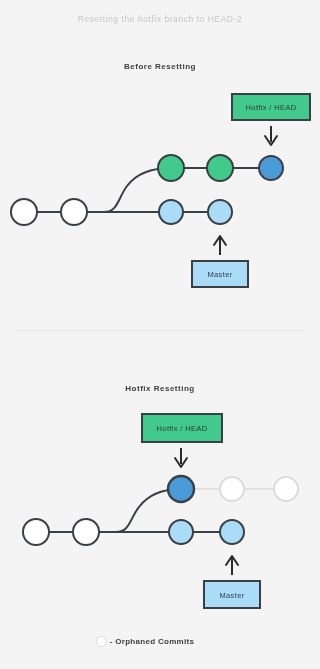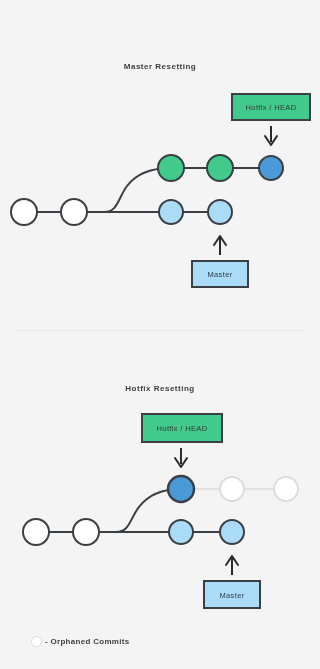--- a/index.html
+++ b/index.html
@@ -60,26 +60,26 @@
     display: block;
   }
   #svg-before { top: 88px; }
   #svg-after  { top: 408px; }
 
   .legend {
     position: absolute;
     left: 0;
     top: 636px;
     width: 290px;
+    text-align: center;
     font-size: 8px;
     color: #3e3e3e;
     font-weight: bold;
     letter-spacing: 0.3px;
     font-family: "Liberation Sans", sans-serif;
-    padding-left: 31px;
   }
   .legend-inner {
     display: inline-flex;
     align-items: center;
     gap: 3px;
   }
   .legend-swatch {
     display: inline-block;
     width: 9px;
     height: 9px;
@@ -93,22 +93,23 @@
     font-family: "Liberation Sans", sans-serif;
     fill: #2f3a33;
   }
   .box-label-blue { fill: #2c3c4a; }
 </style>
 </head>
 <body>
 
 <div id="page">
 
-
-  <div class="section-heading" id="heading-before">Master Resetting</div>
+  <div class="page-title">Resetting the hotfix branch to HEAD-2</div>
+
+  <div class="section-heading" id="heading-before">Before Resetting</div>
 
   <svg class="diagram" id="svg-before" width="320" height="210" viewBox="0 0 320 210">
     <g>
       <path d="M24,124 L74,124" stroke="#3a3f44" stroke-width="2" fill="none"></path>
       <path d="M74,124 L171,124" stroke="#3a3f44" stroke-width="2" fill="none"></path>
       <path d="M171,124 L220,124" stroke="#3a3f44" stroke-width="2" fill="none"></path>
       <path d="M104,124 C118,124 118,110 127,98 C136,86 150,80 171,80" stroke="#3a3f44" stroke-width="2" fill="none" stroke-linecap="round"></path>
       <path d="M171,80 L220,80" stroke="#3a3f44" stroke-width="2" fill="none"></path>
       <path d="M220,80 L271,80" stroke="#3a3f44" stroke-width="2" fill="none"></path>
     </g>

